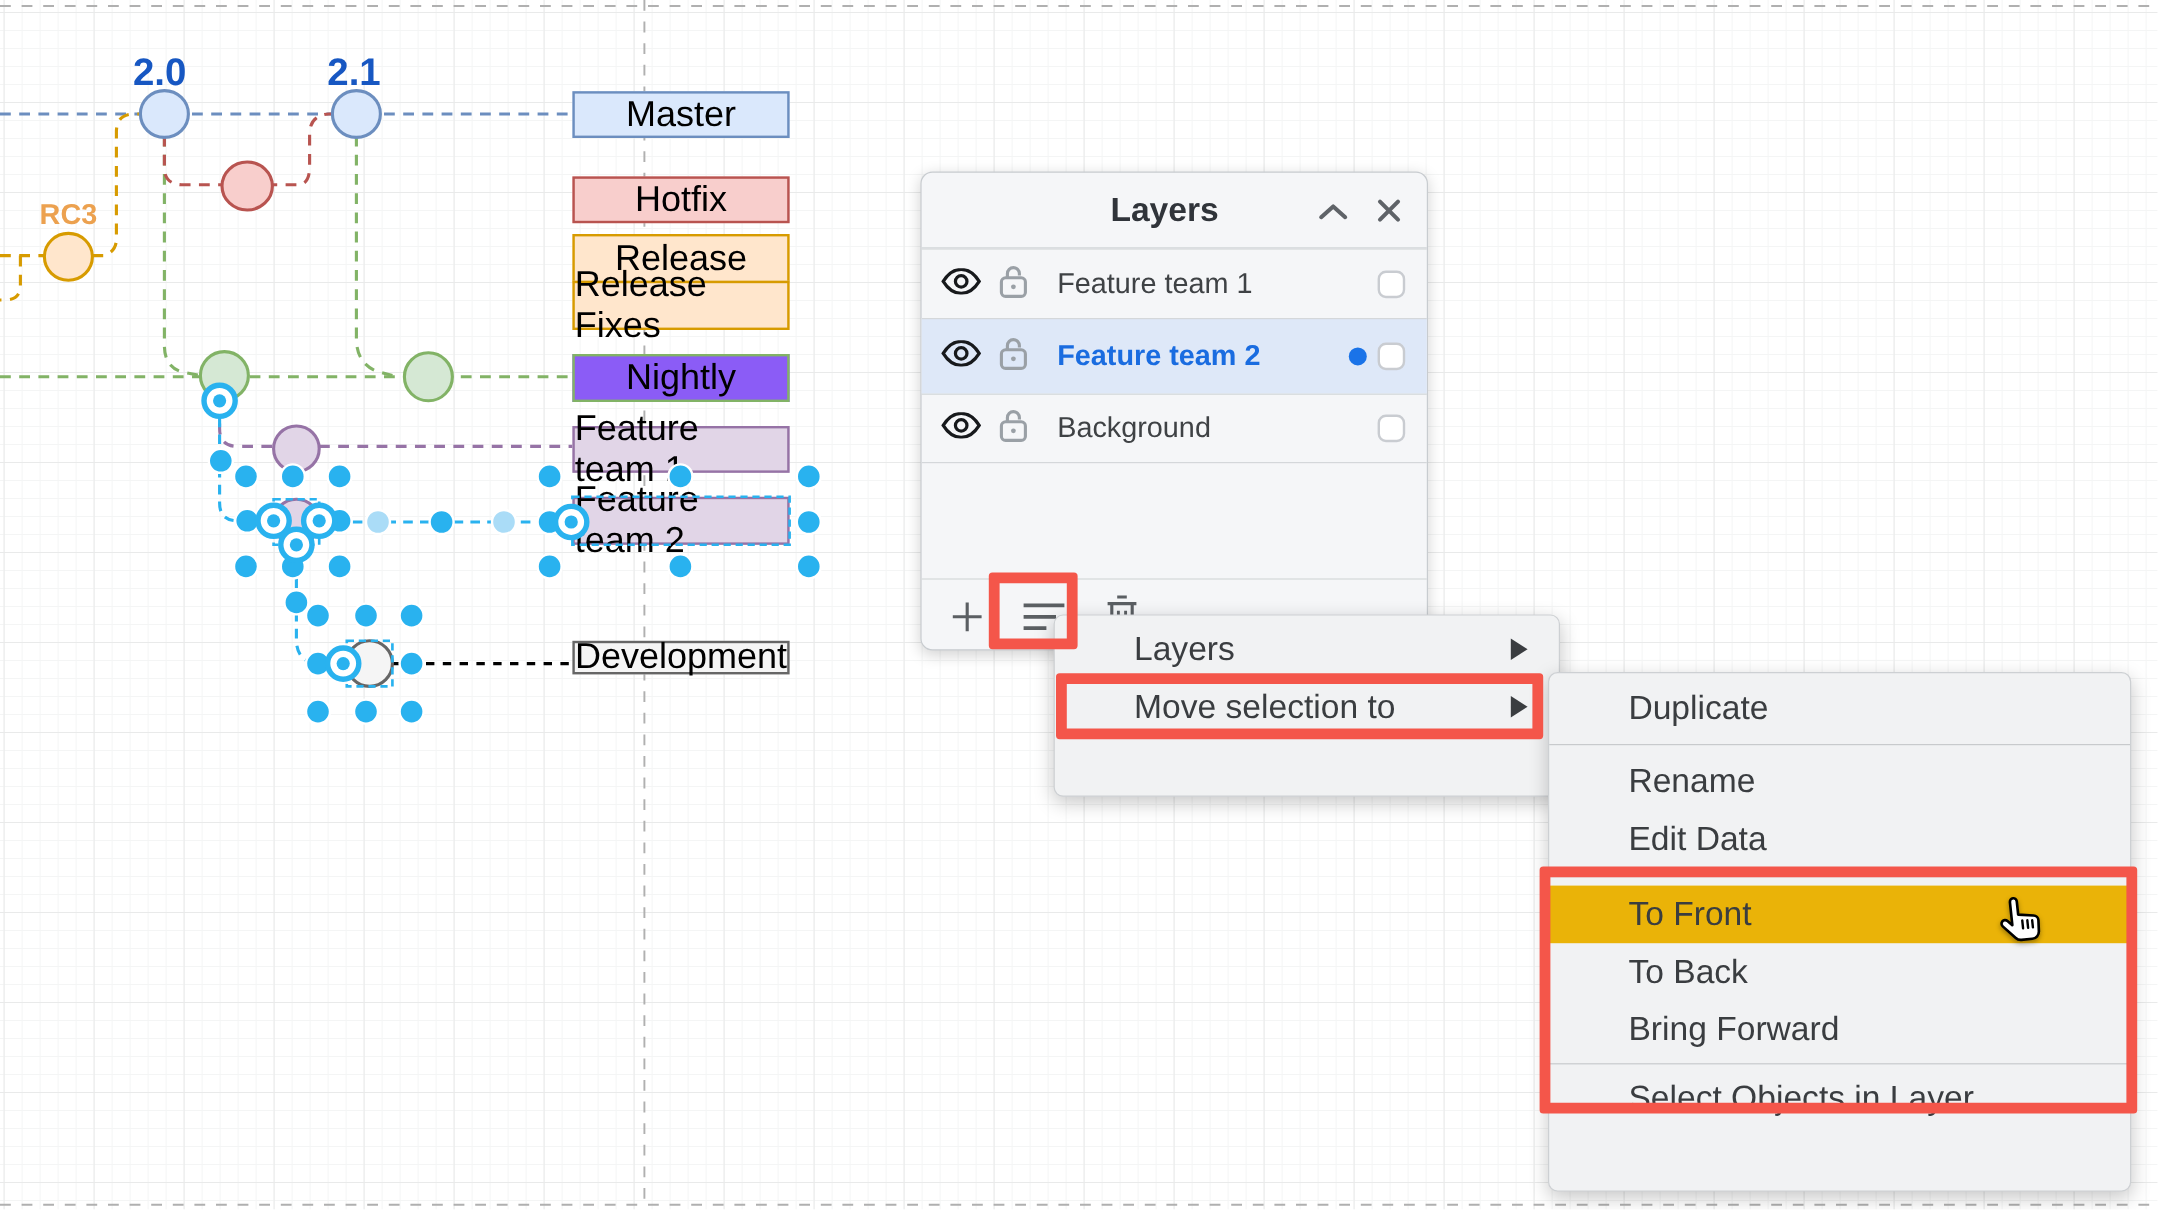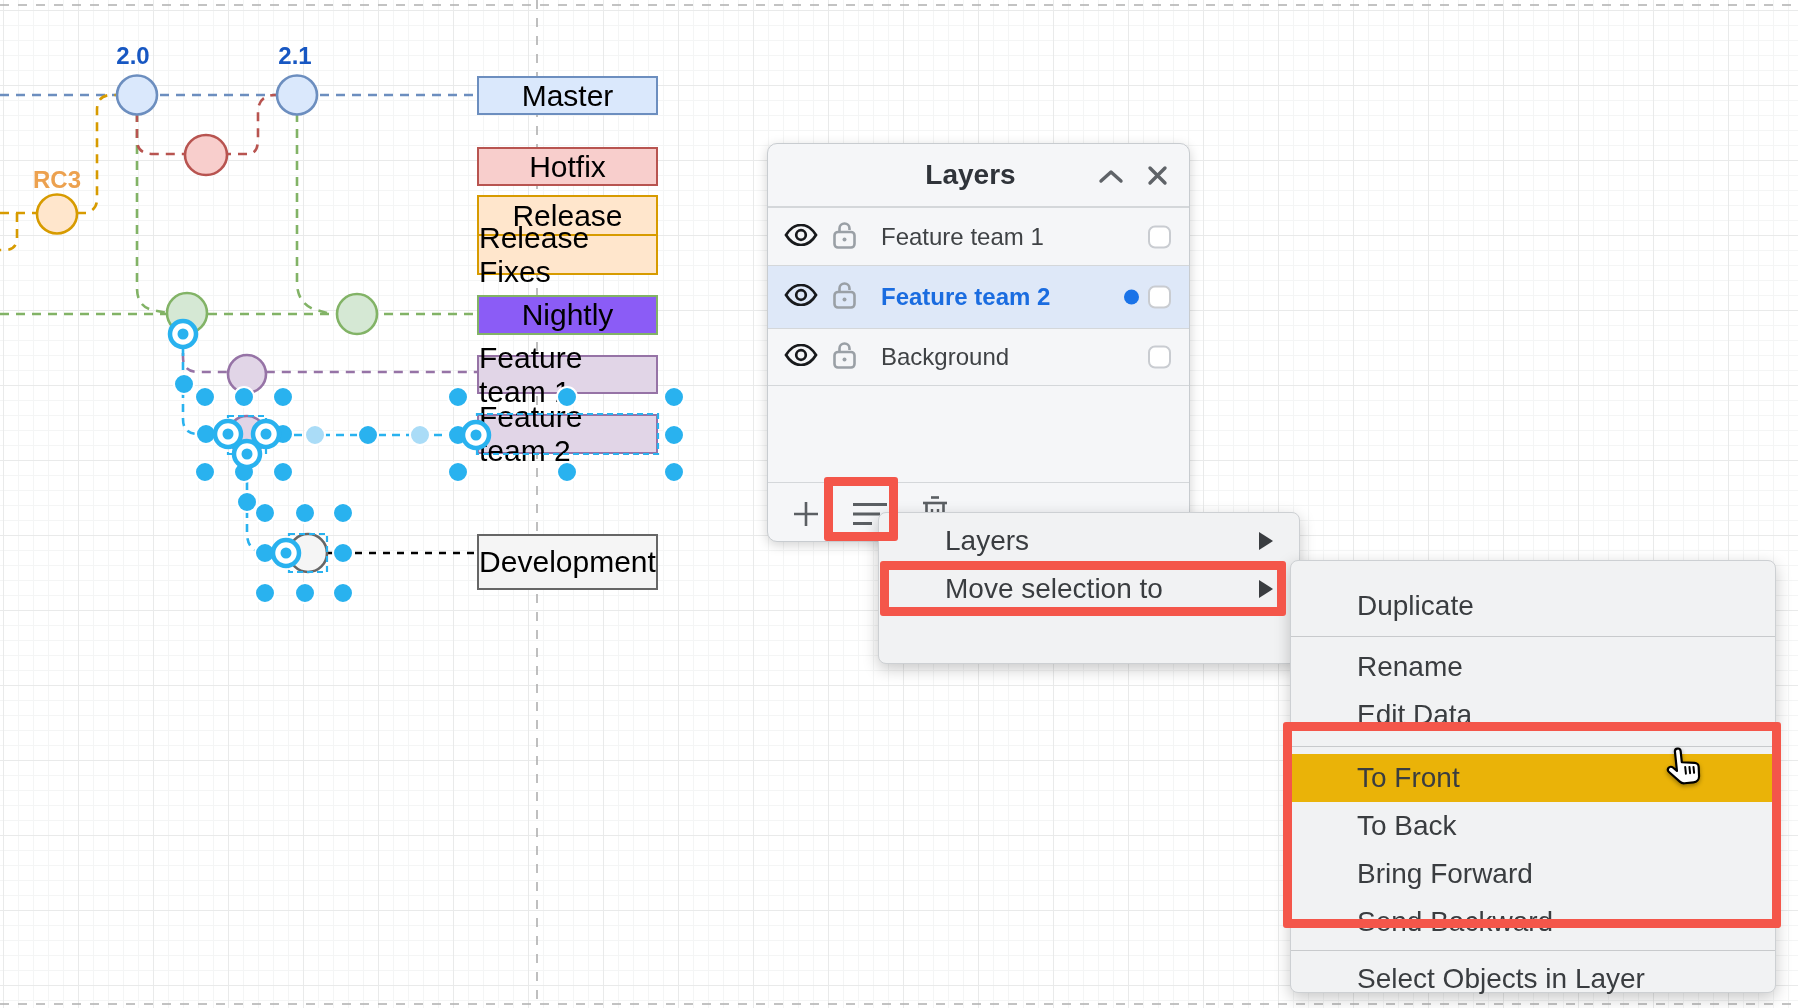--- a/index.html
+++ b/index.html
@@ -32,24 +32,24 @@
     border:2px solid; display:flex; align-items:center; justify-content:center;
     font-size:30px; color:#000; z-index:2;
   }
   .lane.master      { top:76px;  height:39px; background:#dae8fc; border-color:#6c8ebf; }
   .lane.hotfix      { top:135px; height:39px; background:#f8cecc; border-color:#b85450;margin-top:12px; }
   .lane.release     { top:195px; height:41px; background:#ffe6cc; border-color:#d79b00; }
   .lane.release-fixes{ top:234px; height:41px; background:#ffe6cc; border-color:#d79b00; }
   .lane.nightly     { top:295px; height:40px; background:#8b5cf6; border-color:#82b366; }
   .lane.ft1         { top:355px; height:39px; background:#e1d5e7; border-color:#9673a6; }
   .lane.ft2         { top:414px; height:40px; background:#e1d5e7; border-color:#9673a6; }
-  .lane.development { top:534px; height:56px; background:#f5f5f5; border-color:#666666; }
+  .lane.development { top:534px; height:28px; background:#f5f5f5; border-color:#666666; }
 
   .tag { position:absolute; width:70px; text-align:center; font-weight:bold; z-index:2; }
-  .tag.blue { color:#1757c2; font-size:24px; }
+  .tag.blue { color:#1757c2; font-size:32px; }
   .tag.orange { color:#eca14f; font-size:24px; }
   .tag.v20 { left:98px;  top:42px; }
   .tag.v21 { left:260px; top:42px; }
   .tag.rc3 { left:22px;  top:166px; }
 
   
   .layers-panel {
     position:absolute; left:767px; top:143px; width:423px; height:399px;
     background:#f5f6f8; border:1px solid #c8ccd0; border-radius:10px;
     box-shadow:0 3px 12px rgba(0,0,0,0.18); z-index:10;
@@ -76,21 +76,21 @@
 
   .panel-footer { position:absolute; left:0; top:338px; width:100%; height:61px; border-top:1px solid #d4d7da; }
   .footer-icon { position:absolute; cursor:pointer; }
 
   
   .menu {
     position:absolute; background:#f1f2f3; border:1px solid #cdd0d3; border-radius:8px;
     box-shadow:0 5px 16px rgba(0,0,0,0.22);
   }
   #layers-menu { left:878px; top:512px; width:422px; height:152px; padding-top:4px; z-index:20; }
-  #ordering-menu { left:1290px; top:560px; width:486px; height:433px; padding-top:21px; z-index:21; }
+  #ordering-menu { left:1290px; top:560px; width:486px; height:433px; padding-top:5px; z-index:21; }
   .menu-item { position:relative; height:48px; display:flex; align-items:center;
     padding-left:66px; font-size:28px; color:#3a3d40; white-space:nowrap; }
   .menu-item.hovered { background:#eab308; }
   .submenu-arrow { position:absolute; right:26px; top:50%; transform:translateY(-50%);
     width:0; height:0; border-left:14px solid #3a3d40;
     border-top:9px solid transparent; border-bottom:9px solid transparent; }
   .menu-divider { height:1px; background:#c8cacc; }
   .div1 { margin:6px 0 6px 0; }
   .div2 { margin:7px 0 7px 0; }
   .div3 { margin:4px 0 4px 0; }
@@ -354,23 +354,20 @@
   <div class="menu-divider div2"></div>
   <div class="menu-item hovered">
     <span>To Front</span>
   </div>
   <div class="menu-item">
     <span>To Back</span>
   </div>
   <div class="menu-item">
     <span>Bring Forward</span>
   </div>
-  <div class="menu-item">
-    <span>Send Backward</span>
-  </div>
   <div class="menu-divider div3"></div>
   <div class="menu-item">
     <span>Select Objects in Layer</span>
   </div>
 </div>
 
 <div class="highlight-box" id="hl-menu-button"></div>
 <div class="highlight-box" id="hl-current-layer"></div>
 <div class="highlight-box" id="hl-order-group"></div>
 

